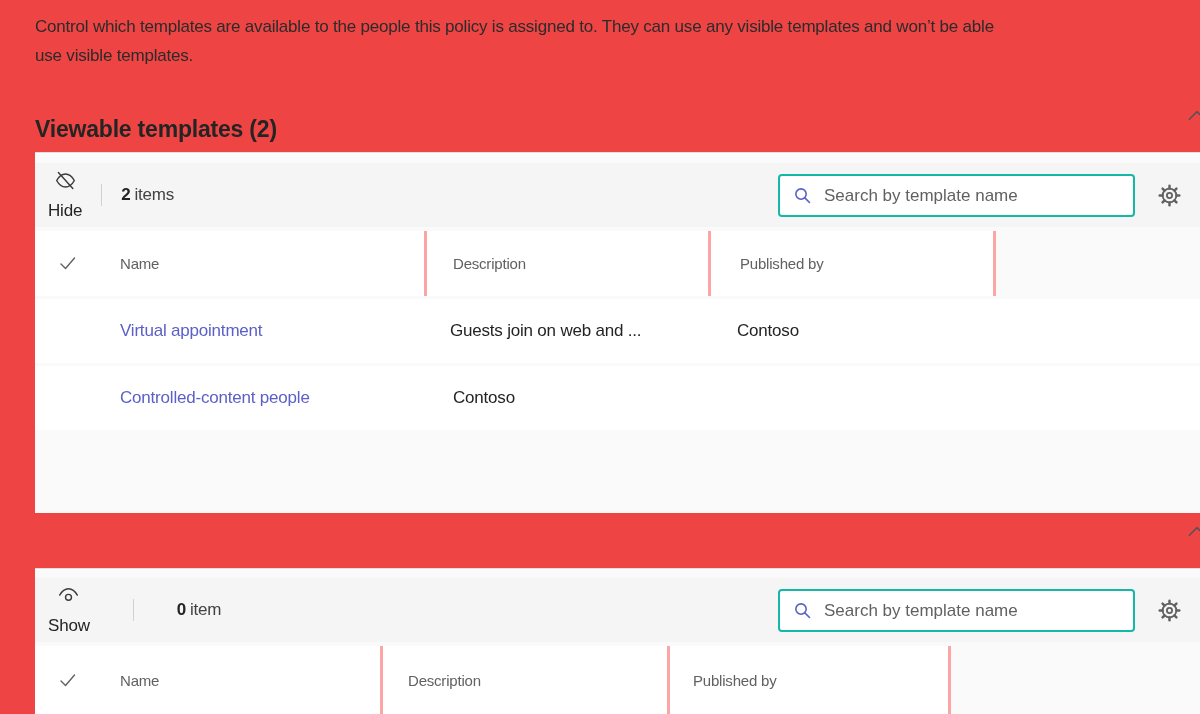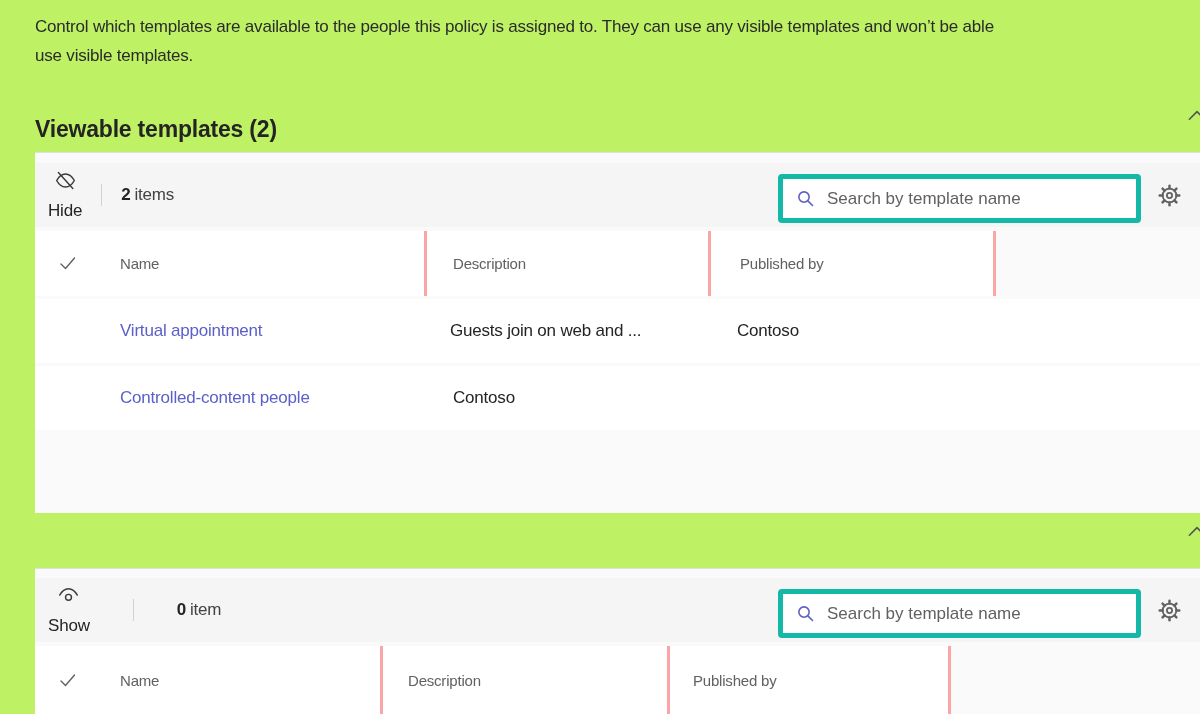--- a/index.html
+++ b/index.html
@@ -1,18 +1,18 @@
 <!DOCTYPE html>
 <html><head>
 <meta charset="utf-8">
 <style>
   html,body{margin:0;padding:0;background:#fff;}
   .page{
     position:relative;width:1200px;height:714px;overflow:hidden;
-    font-family:"Liberation Sans",sans-serif;color:#242424;background:#bef264;
+    font-family:"Liberation Sans",sans-serif;color:#242424;background:#ef4444;
     letter-spacing:-0.2px;
   }
   .desc{
     position:absolute;left:35px;top:12px;width:1152px;
     font-size:17px;line-height:29px;color:#2b2b2b;
   }
   .section-title{
     position:absolute;left:35px;font-size:23px;font-weight:700;color:#242424;
   }
   .title-rule{
@@ -30,21 +30,21 @@
   }
   .tb-btn{
     display:flex;align-items:center;gap:9px;margin-left:13px;cursor:pointer;
     font-size:17px;color:#242424;flex-direction:column;
   }
   .tb-sep{width:1px;height:22px;background:#d1d1d1;margin:0 19px;}
   .tb-count{font-size:17px;color:#424242;}
   .tb-count b{font-weight:700;color:#242424;margin-right:4px;}
   .searchbox{
     position:absolute;left:743px;top:11px;width:353px;height:39px;
-    background:#fff;border:5px solid #14b8a6;border-radius:4px;
+    background:#fff;border:2px solid #14b8a6;border-radius:4px;
     display:flex;align-items:center;
   }
   .searchbox input{
     border:0;outline:0;background:transparent;flex:1;height:100%;
     font-family:"Liberation Sans",sans-serif;font-size:17px;color:#242424;
   }
   .searchbox input::placeholder{color:#616161;opacity:1;}
   .search-ic{margin:0 9px 0 12px;display:flex;}
   .gear{
     position:absolute;left:1119px;top:17px;width:30px;height:30px;

